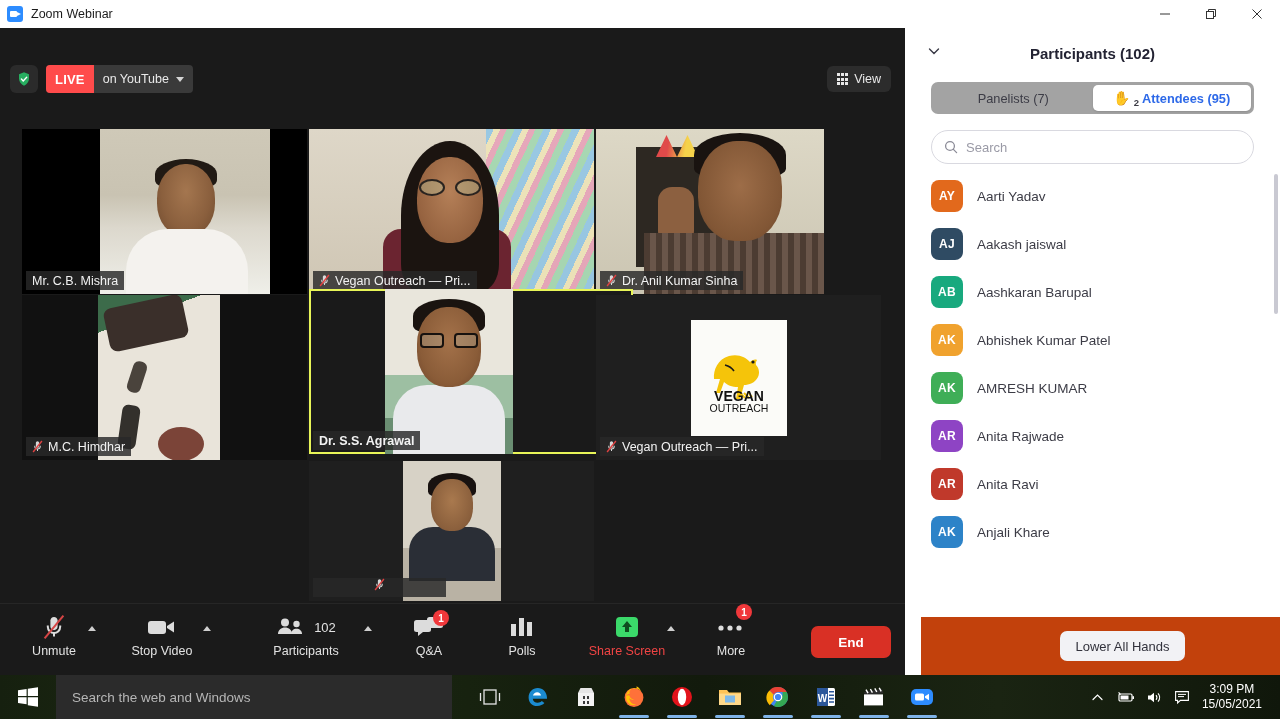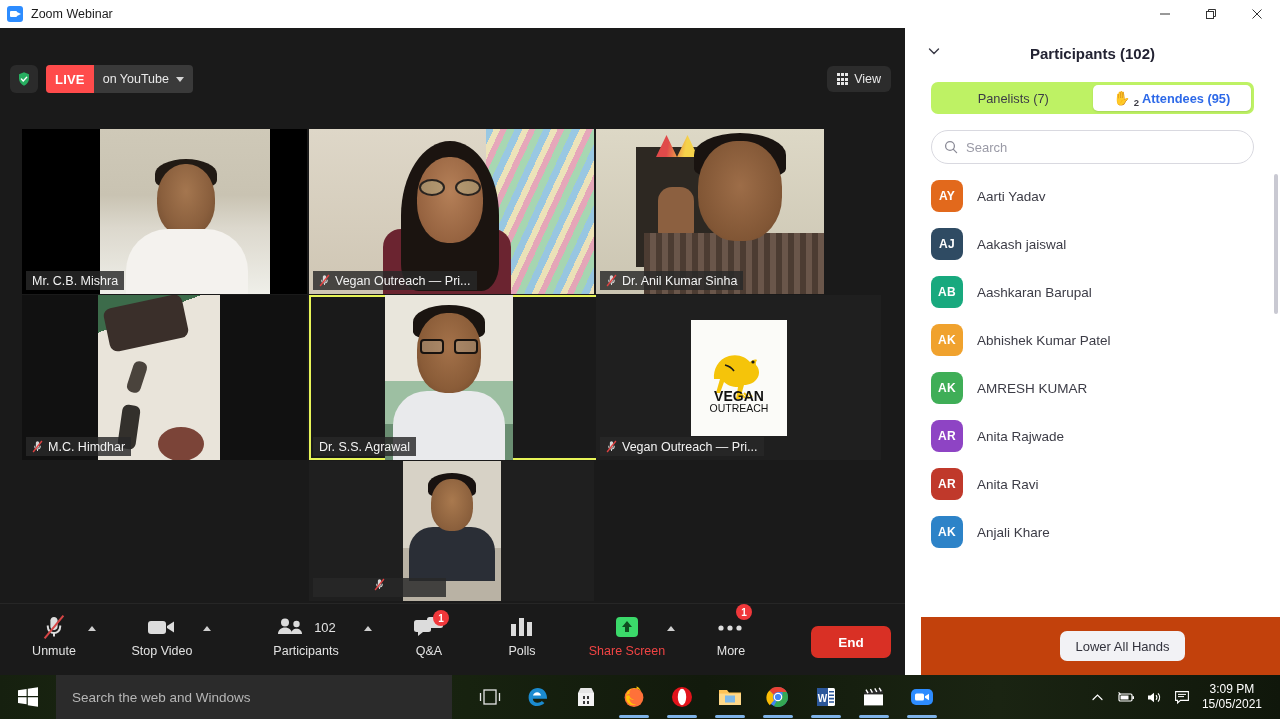--- a/index.html
+++ b/index.html
@@ -280,21 +280,21 @@
     background: #ffffff;
   }
   .panel-head {
     position: relative; height: 50px; display: flex; align-items: center; justify-content: center;
   }
   .panel-title { font-size: 15px; font-weight: bold; color: #232333; }
   .chev {
     position: absolute; left: 22px; top: 16px; width: 14px; height: 14px; cursor: pointer;
   }
   .tabs {
-    margin: 4px 26px 0 26px; height: 32px; background: #bef264; border-radius: 7px;
+    margin: 4px 26px 0 26px; height: 32px; background: #a3a3a3; border-radius: 7px;
     display: flex; align-items: center; padding: 3px; position: relative;
   }
   .tab {
     flex: 1; height: 26px; display: flex; align-items: center; justify-content: center;
     font-size: 12.8px; color: #3c3c46; border-radius: 5px; cursor: pointer; gap: 3px;
   }
   .tab.active { background: #fff; color: #2D69E8; font-weight: bold; box-shadow: 0 1px 2px rgba(0,0,0,.12); }
   .hand-emoji { font-size: 14px; }
   .hand-n { font-size: 9.5px; color: #3c3c46; align-self: flex-end; padding-bottom: 3px; }
   .search-wrap { margin: 16px 26px 0 26px; }
@@ -500,21 +500,21 @@
           <svg class="mutemic" viewBox="0 0 12 14">
             <path d="M6 1.3c-1 0-1.8.8-1.8 1.8v3.6c0 1 .8 1.8 1.8 1.8s1.8-.8 1.8-1.8V3.1c0-1-.8-1.8-1.8-1.8z" fill="#d8d8d8"></path>
             <path d="M3 6.2v.6a3 3 0 006 0v-.6" stroke="#d8d8d8" stroke-width="1.1" fill="none"></path>
             <path d="M6 9.6v2.3" stroke="#d8d8d8" stroke-width="1.1"></path>
             <path d="M1.2 13L10.8 1" stroke="#E04141" stroke-width="1.5"></path>
           </svg>
           <span>M.C. Himdhar</span>
         </div>
       </div>
 
-      <div class="tile vid-e active" style="left:309px; top:190px; width:324px; height:165px;">
+      <div class="tile vid-e active" style="left:309px; top:184px; width:324px; height:165px;font-weight:bold;">
         <div class="inner">
             <div class="ph"></div>
             <div class="shirt"></div>
             <div class="hair"></div>
             <div class="head"></div>
           <div class="glasses">
               <i></i>
               <i></i>
             </div>
           </div>

